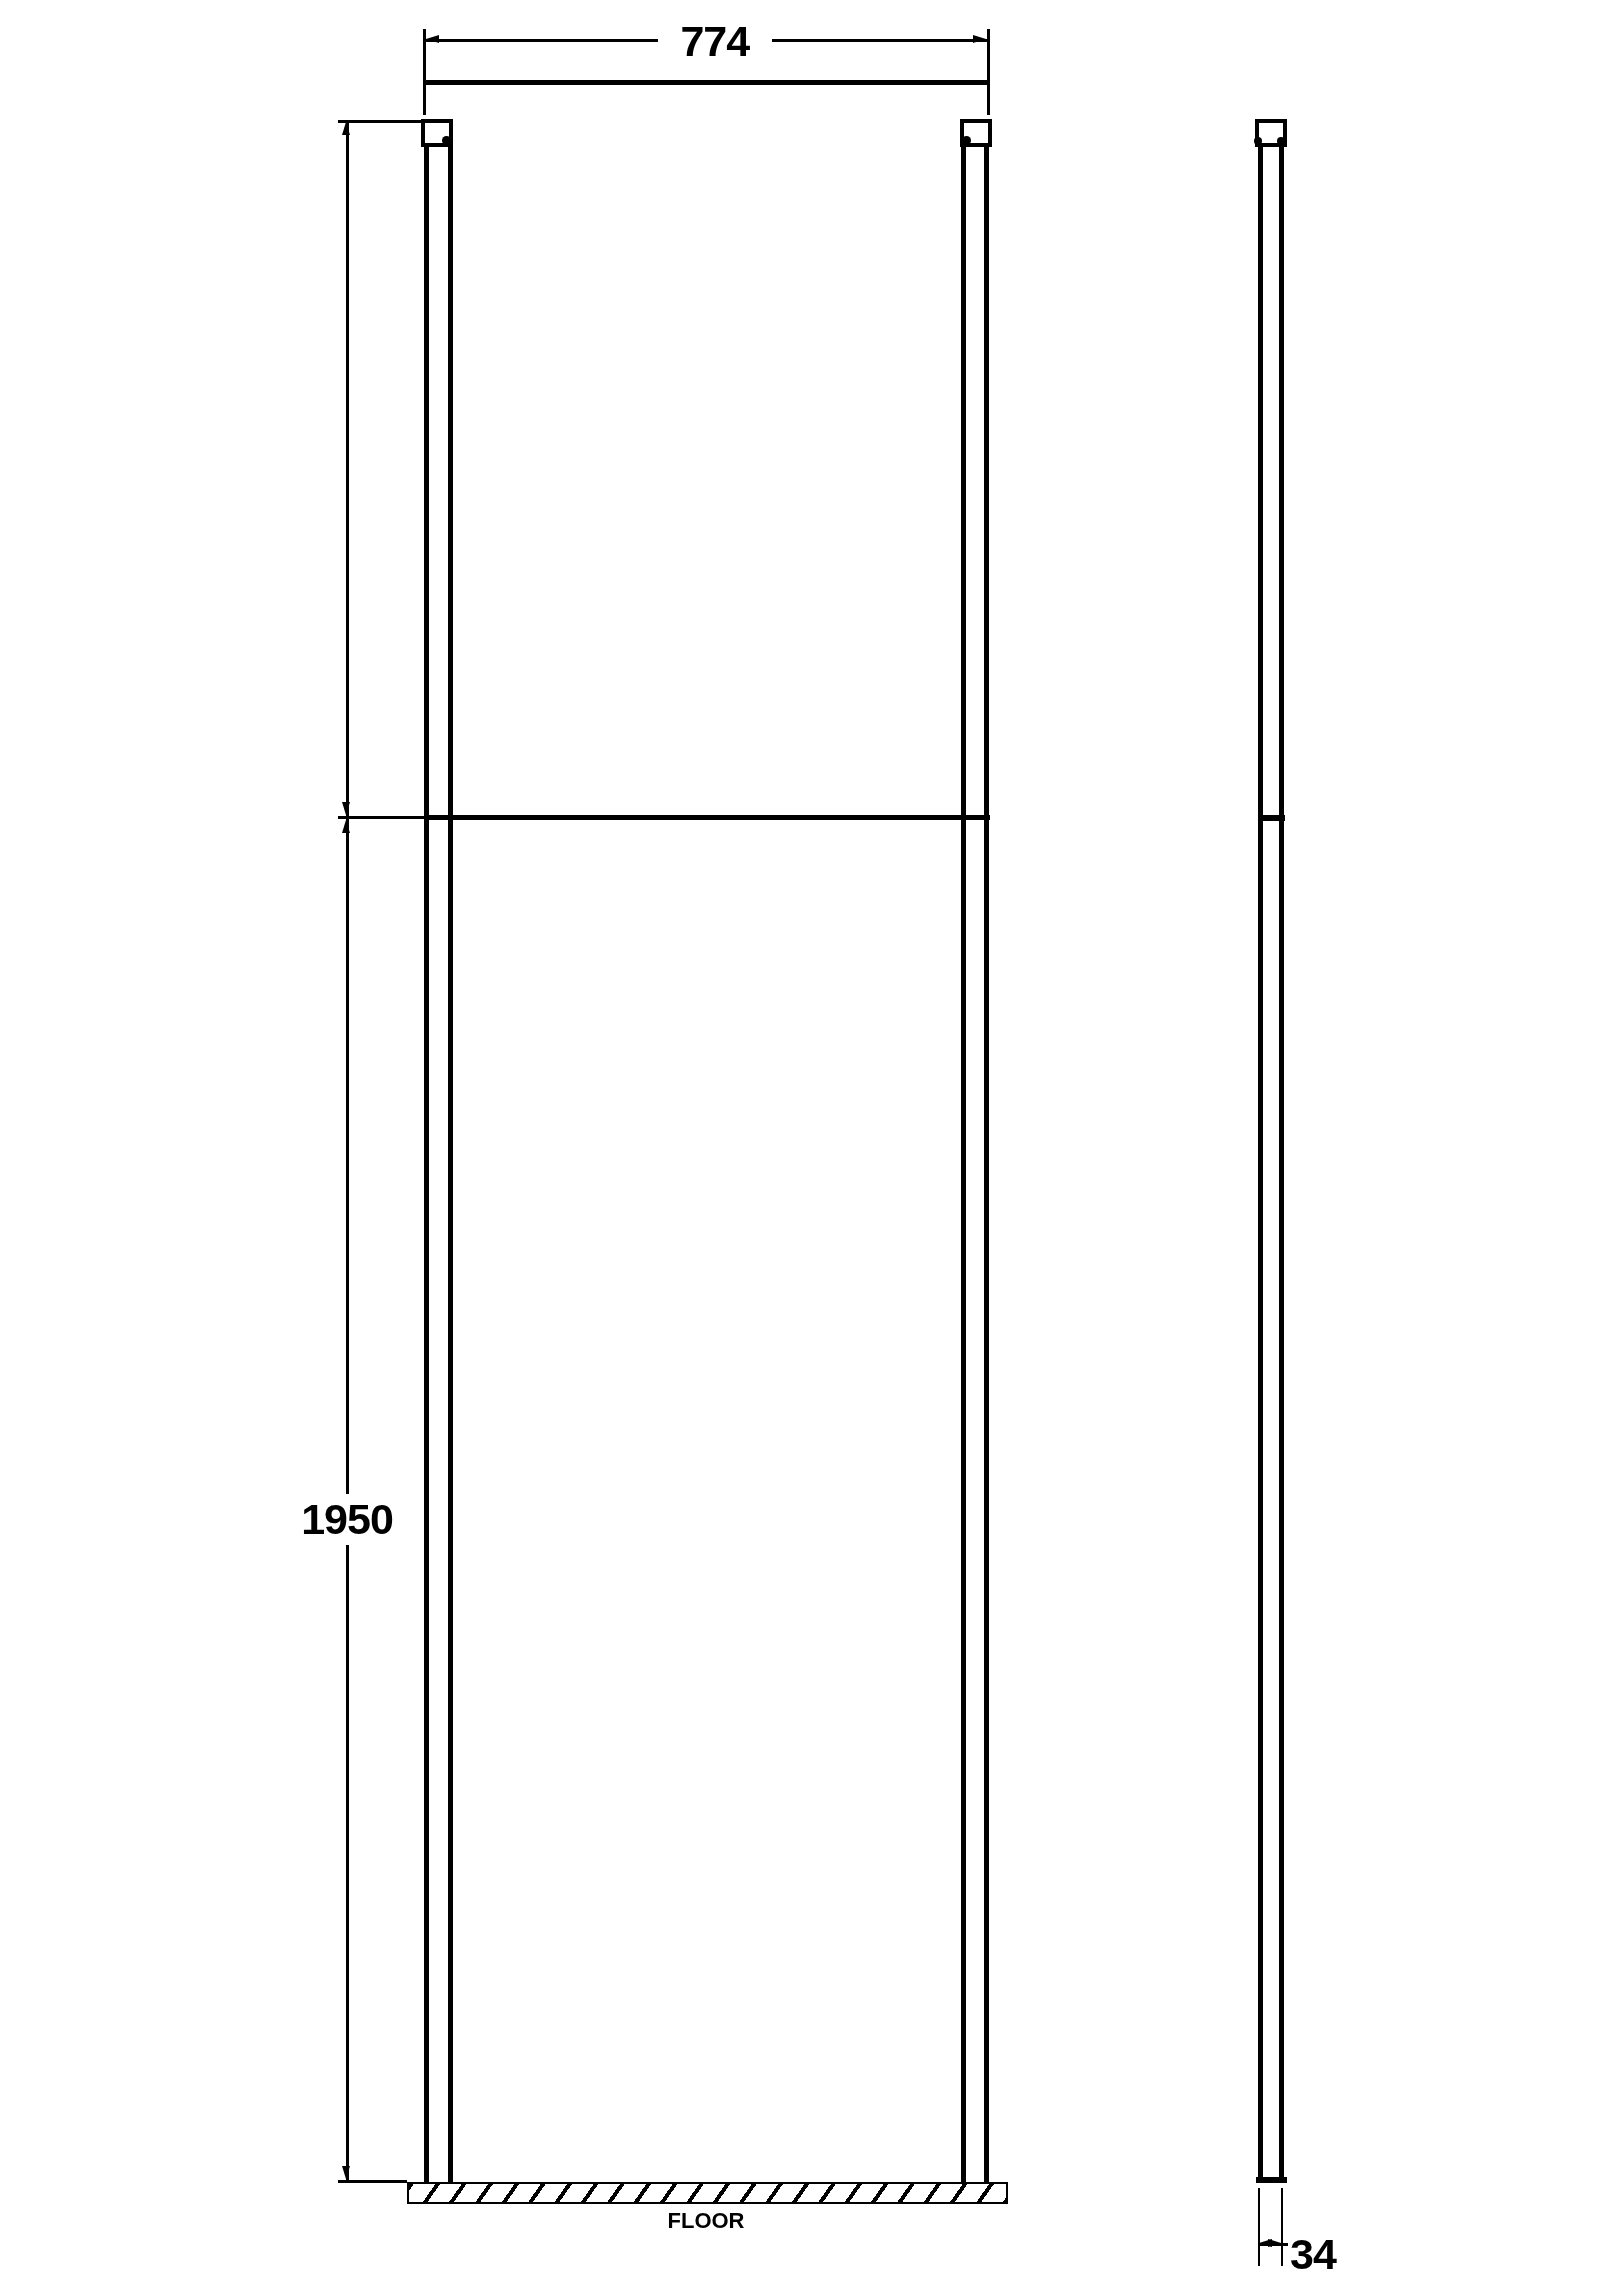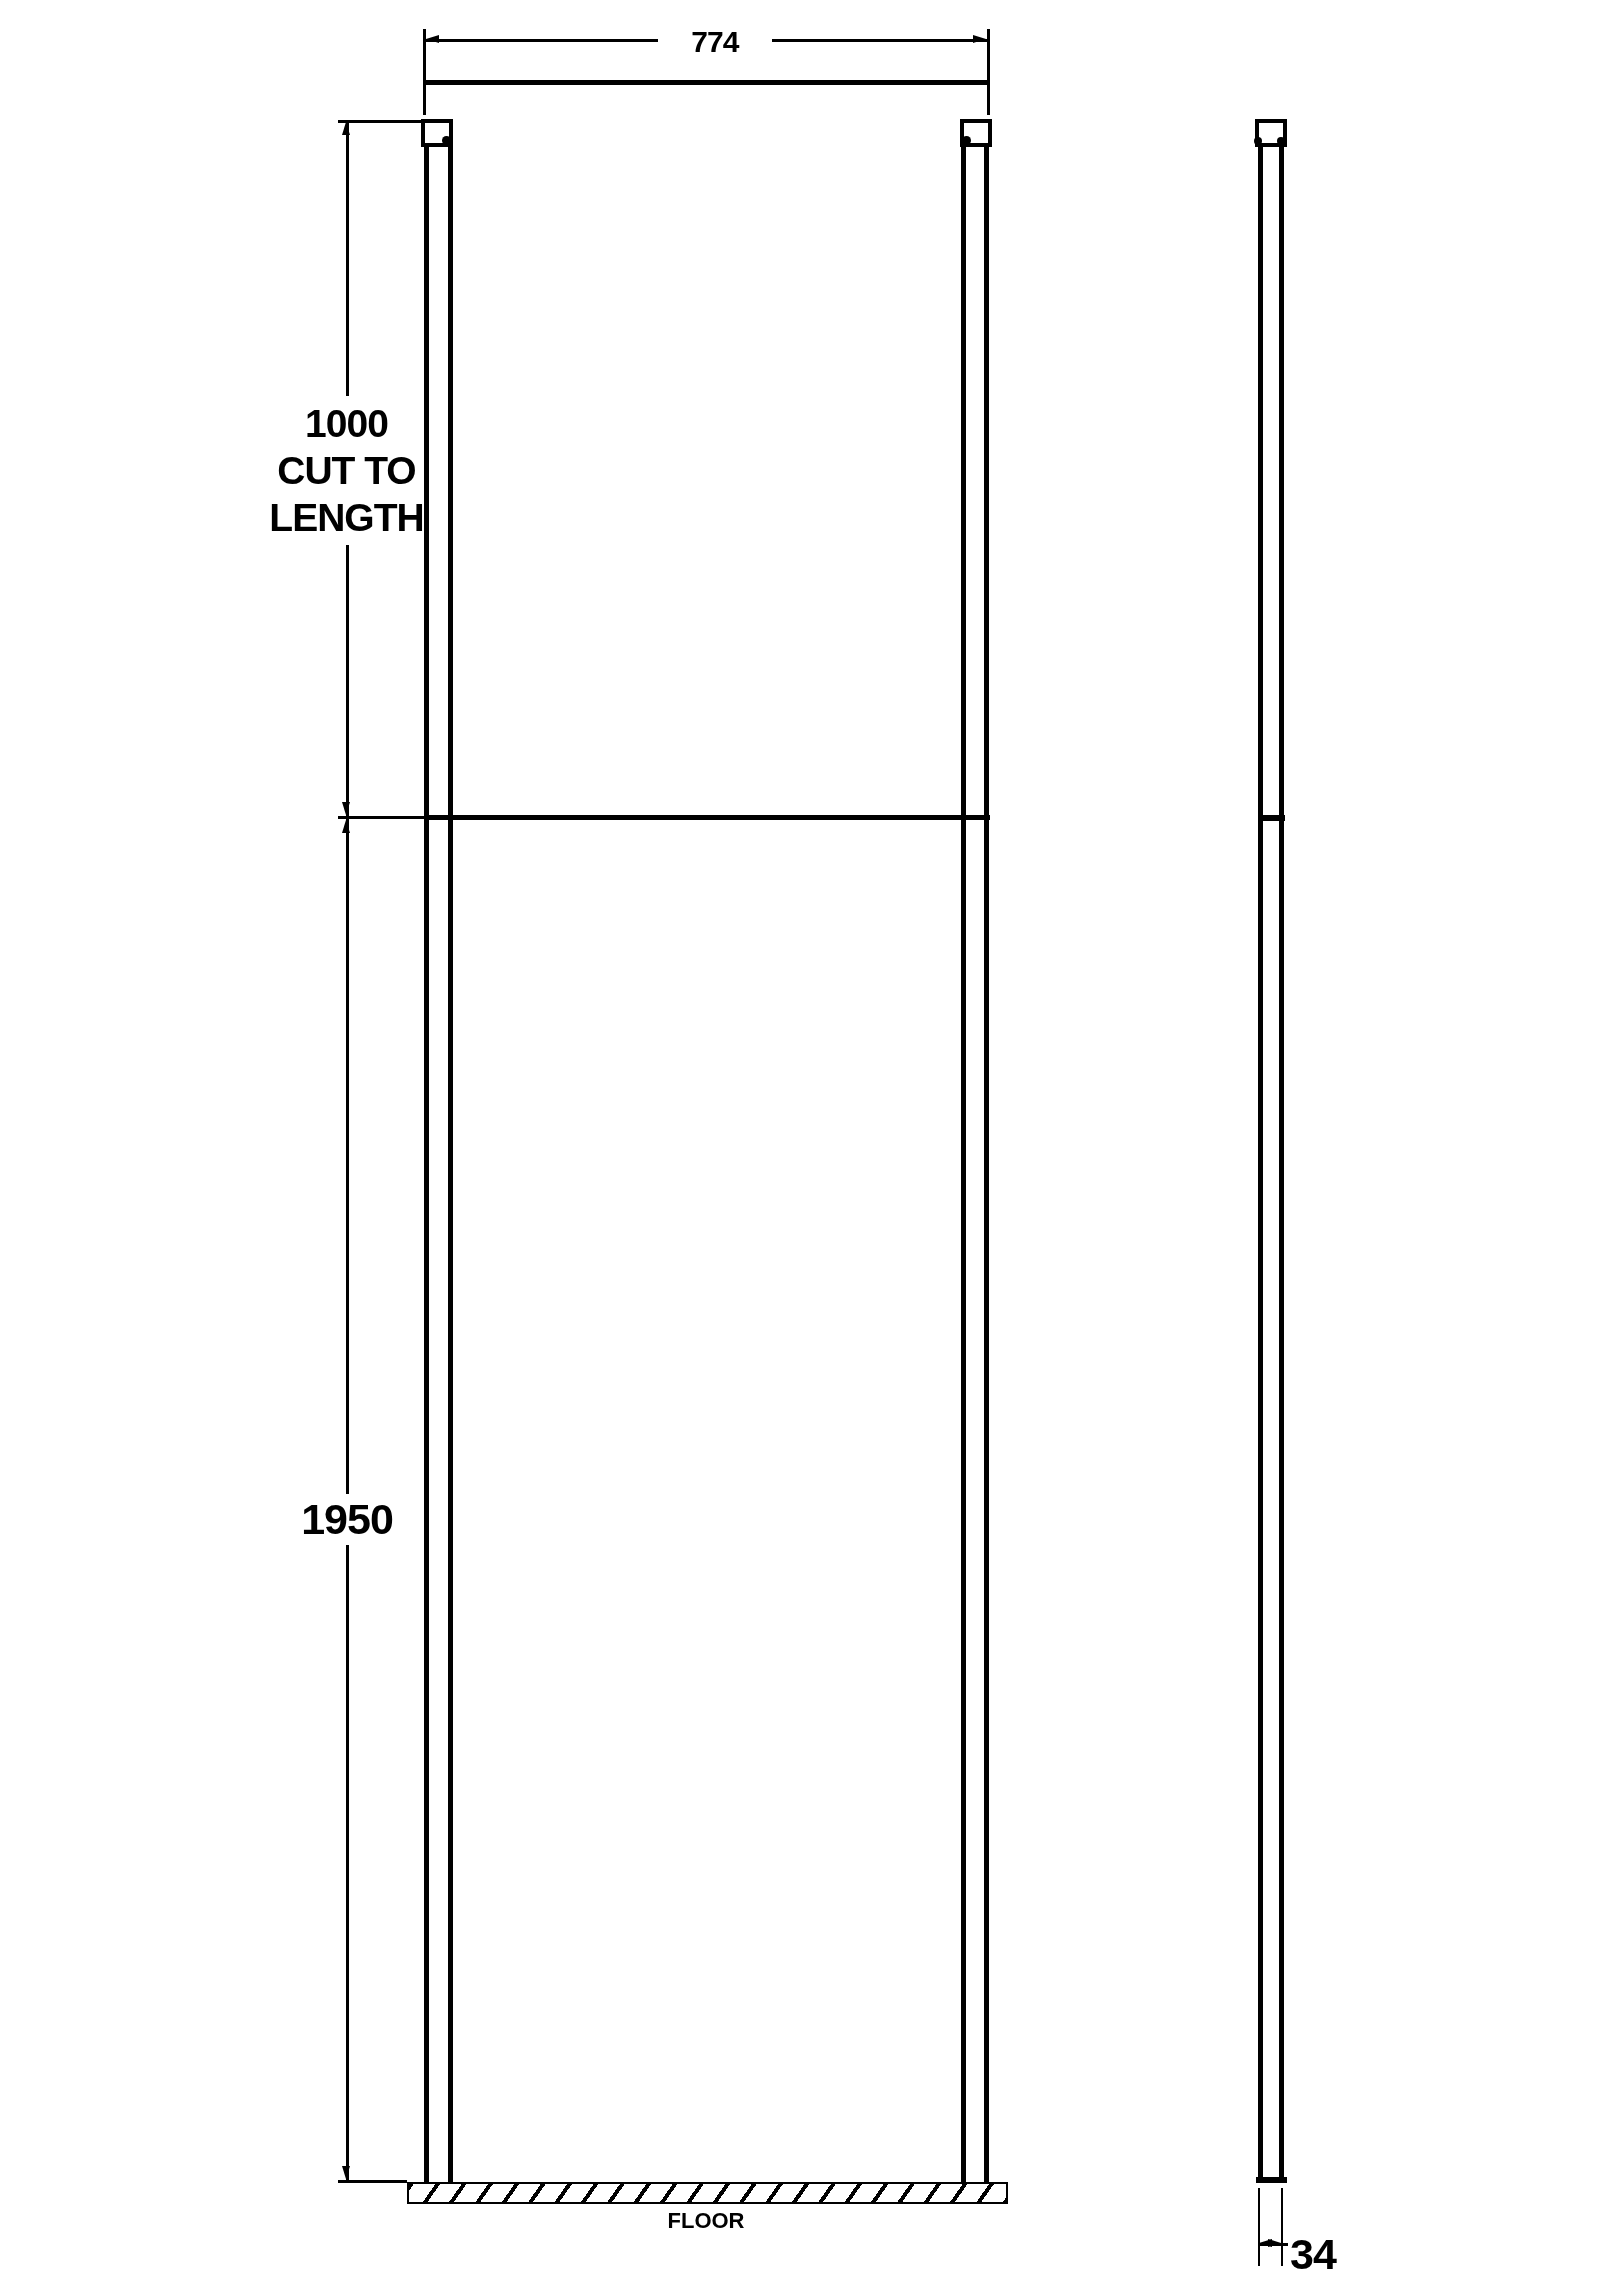--- a/index.html
+++ b/index.html
@@ -22,21 +22,21 @@
   .lbl div{display:block;}
   .arr{position:absolute;width:0;height:0;}
   .arr-up{border-left:4.9px solid transparent;border-right:4.9px solid transparent;border-bottom:13.7px solid #000;}
   .arr-down{border-left:4.9px solid transparent;border-right:4.9px solid transparent;border-top:13.7px solid #000;}
   .arr-left{border-top:4.9px solid transparent;border-bottom:4.9px solid transparent;border-right:13.7px solid #000;}
   .arr-right{border-top:4.9px solid transparent;border-bottom:4.9px solid transparent;border-left:13.7px solid #000;}
   .hatch{
     position:absolute;border:2.9px solid #000;box-sizing:border-box;
     background:repeating-linear-gradient(125deg,#000 0 3.9px,#fff 3.9px 21.6px);
   }
-  #lbl-774{left:658px;top:19.6px;width:98px;font-size:30px;line-height:43px;padding:0 7.8px;}
+  #lbl-774{left:658px;top:19.6px;width:98px;font-size:43px;line-height:43px;padding:0 7.8px;}
   #lbl-cut{left:269px;top:396px;width:155px;font-size:39px;line-height:47px;padding:3.9px 0;}
   #lbl-1950{left:292px;top:1494px;width:110px;font-size:43px;line-height:43px;padding:3.9px 0;}
   #lbl-floor{left:618px;top:2205px;width:176px;font-size:22px;line-height:31px;background:transparent;letter-spacing:0;}
   #lbl-34{left:1290px;top:2217px;width:78px;font-size:43px;line-height:43px;background:transparent;text-align:left;margin-top:16px;}
 </style>
 </head>
 <body>
 
 <div class="canvas">
 
@@ -69,25 +69,20 @@
   <div class="ln" style="left:338px;top:120px;width:86px;height:2.9px;"></div>
   <div class="ln" style="left:338px;top:816px;width:86px;height:2.9px;"></div>
   <div class="ln" style="left:338px;top:2180px;width:69px;height:2.9px;"></div>
 
   <div class="ln" style="left:346px;top:120px;width:2.9px;height:2062px;"></div>
   <div class="arr arr-up" style="left:342px;top:122px;"></div>
   <div class="arr arr-down" style="left:342px;top:802px;"></div>
   <div class="arr arr-up" style="left:342px;top:820px;"></div>
   <div class="arr arr-down" style="left:342px;top:2166px;"></div>
 
-  <div class="lbl" id="lbl-cut">
-    <div>1000</div>
-    <div>CUT TO</div>
-    <div>LENGTH</div>
-  </div>
 
   <div class="lbl" id="lbl-1950">1950</div>
 
   <div class="cap" style="left:1255px;top:119px;"></div>
   <div class="dot" style="left:1254px;top:137px;width:7.8px;height:7.8px;"></div>
   <div class="dot" style="left:1277px;top:137px;width:7.8px;height:7.8px;"></div>
 
   <div class="ln" style="left:1258px;top:147px;width:4.9px;height:2030px;"></div>
   <div class="ln" style="left:1279px;top:147px;width:4.9px;height:2030px;"></div>
   <div class="ln" style="left:1258px;top:815px;width:26.5px;height:5.9px;"></div>

